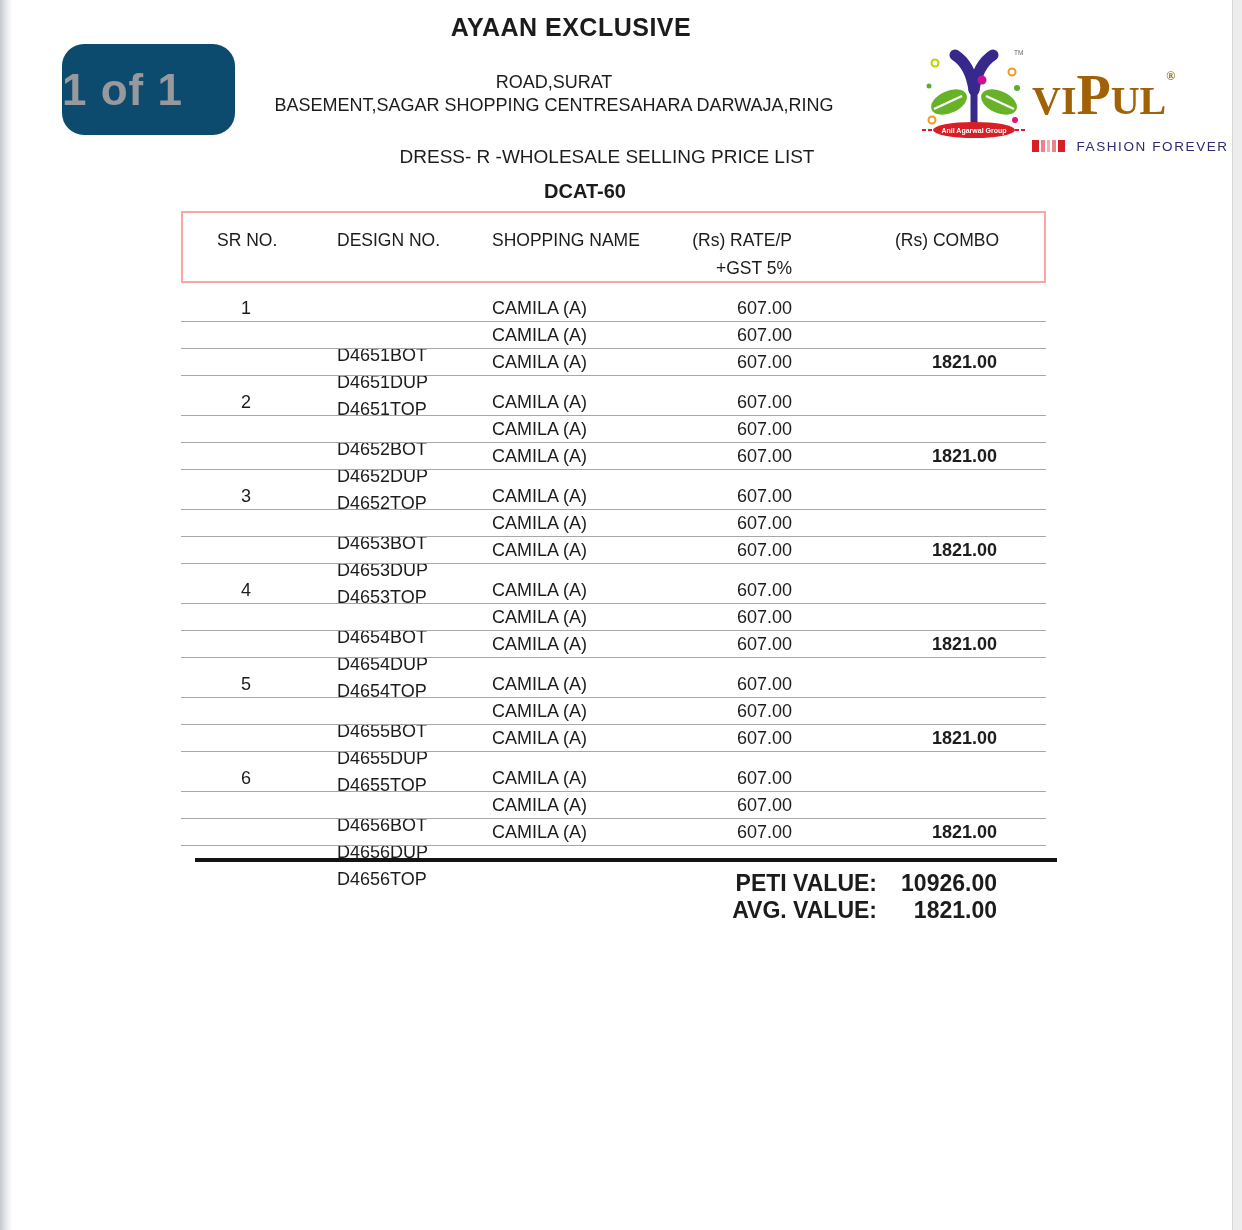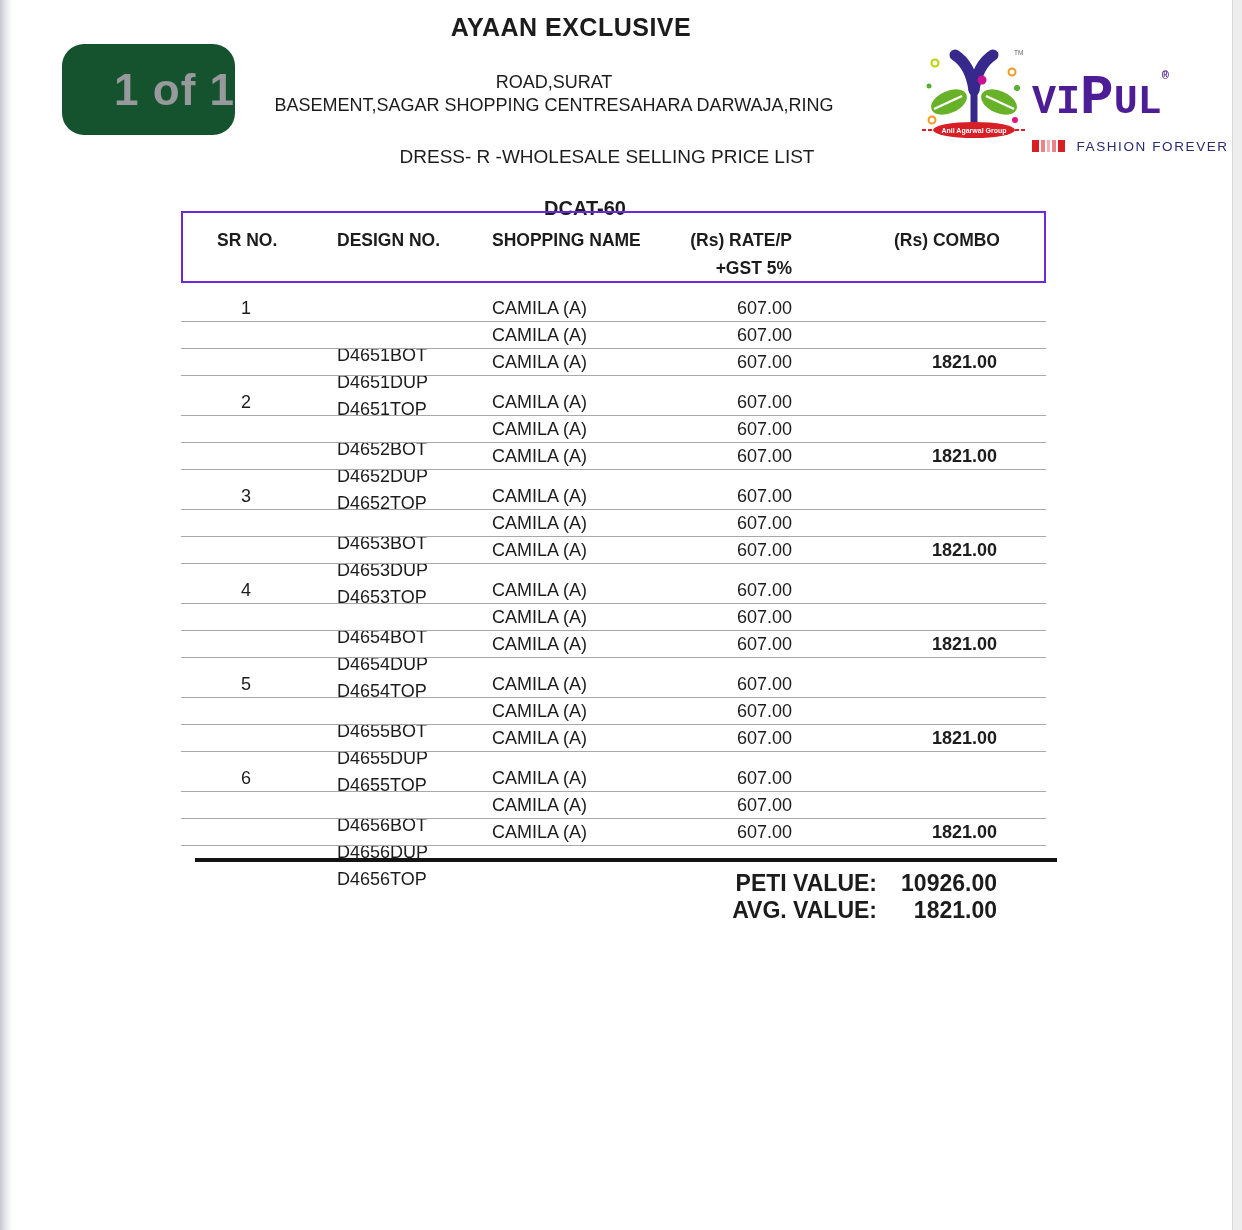--- a/index.html
+++ b/index.html
@@ -8,53 +8,53 @@
     background:#ffffff;color:#1c1c1c;
     font-family:"Liberation Sans", sans-serif;
   }
   
   .edge-left{position:absolute;left:0;top:0;bottom:0;width:13px;
     background:linear-gradient(90deg,#c5c8cf 0%,#dfe1e6 35%,#f6f7f8 75%,#ffffff 100%);}
   .scrollbar{position:absolute;right:0;top:0;bottom:0;width:9px;
     background:#ededee;border-left:1px solid #d6d7d9;}
   
   .page-indicator{position:absolute;left:62px;top:44px;width:173px;height:91px;
-    background:#14532d;border-radius:22px;display:flex;align-items:center;justify-content:flex-end;
+    background:#0c4a6e;border-radius:22px;display:flex;align-items:center;justify-content:flex-start;
     font-size:44px;font-weight:700;color:#97999c;letter-spacing:1px;}
   
   .company{position:absolute;left:271px;top:13px;width:600px;text-align:center;
     font-size:25px;font-weight:700;letter-spacing:.5px;}
   .address{position:absolute;left:254px;top:71px;width:600px;text-align:center;
     font-size:18px;line-height:23px;}
   .list-title{position:absolute;left:307px;top:146px;width:600px;text-align:center;font-size:19px;}
-  .catalog{position:absolute;left:285px;top:197px;width:600px;text-align:center;
+  .catalog{position:absolute;left:285px;top:180px;width:600px;text-align:center;
     font-size:20px;font-weight:700;}
   
   .logo{position:absolute;left:920px;top:36px;width:272px;height:104px;}
   .logo svg.mark{position:absolute;left:2px;top:10px;}
   .brand-block{position:absolute;left:112px;top:8px;width:160px;}
-  .brand-line{font-family:Liberation Mono, monospace;font-weight:700;color:#4c1d95;
+  .brand-line{font-family:Liberation Serif, serif;font-weight:700;color:#a16207;
     white-space:nowrap;line-height:64px;}
   .brand-line .sm{font-size:40px;}
   .brand-line .big{font-size:56px;}
   .brand-line .reg{font-size:12px;vertical-align:34px;}
   .tagline-row{margin-top:-4px;white-space:nowrap;}
   .barcode{display:inline-block;vertical-align:middle;margin-right:5px;}
   .barcode i{display:inline-block;height:12px;margin-right:2px;background:#d81f26;}
   .barcode i:nth-child(1){width:7px;}
   .barcode i:nth-child(2){width:4px;opacity:.55;}
   .barcode i:nth-child(3){width:3px;opacity:.35;}
   .barcode i:nth-child(4){width:4px;opacity:.55;}
   .barcode i:nth-child(5){width:7px;}
   .tagline{display:inline-block;vertical-align:middle;color:#2b2a72;font-weight:400;
     font-size:13.5px;letter-spacing:1.6px;}
   
   .price-table{position:absolute;left:181px;top:211px;width:865px;}
-  .thead{position:relative;height:72px;border:2px solid #6d28d9;box-sizing:border-box;
-    font-weight:700;font-size:17.5px;}
+  .thead{position:relative;height:72px;border:2px solid #fca5a5;box-sizing:border-box;
+    font-weight:400;font-size:17.5px;}
   .thead .h{position:absolute;top:13px;line-height:28px;}
   .h-sr{left:34px;}
   .h-design{left:154px;}
   .h-quality{left:309px;}
   .h-rate{right:252px;text-align:right;}
   .h-combo{left:654px;width:220px;text-align:center;}
   .tbody{margin-top:12px;}
   .tgroup + .tgroup{margin-top:13px;}
   .trow{position:relative;height:26px;line-height:26px;font-size:18px;
     border-bottom:1px solid #a8a8a8;}

